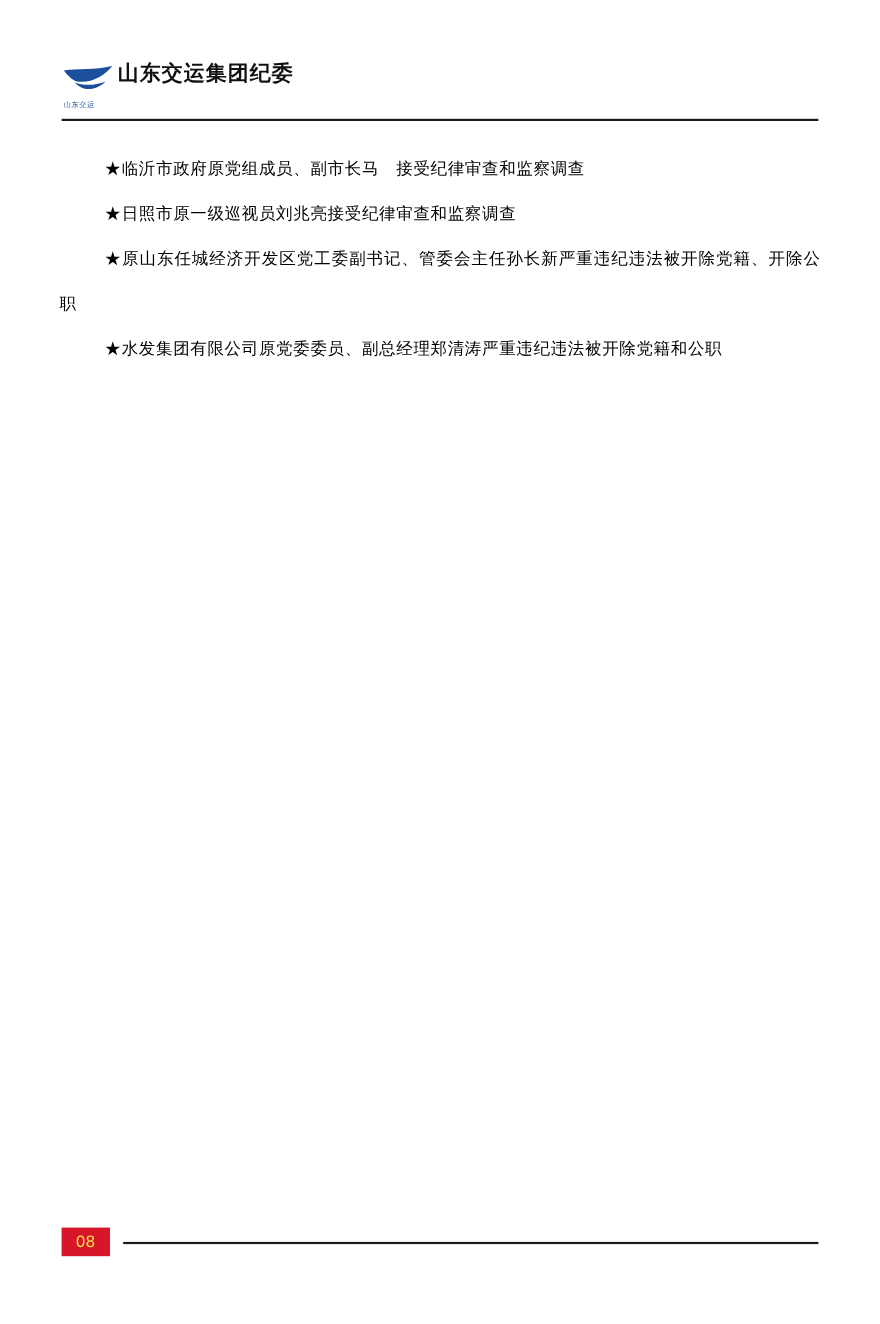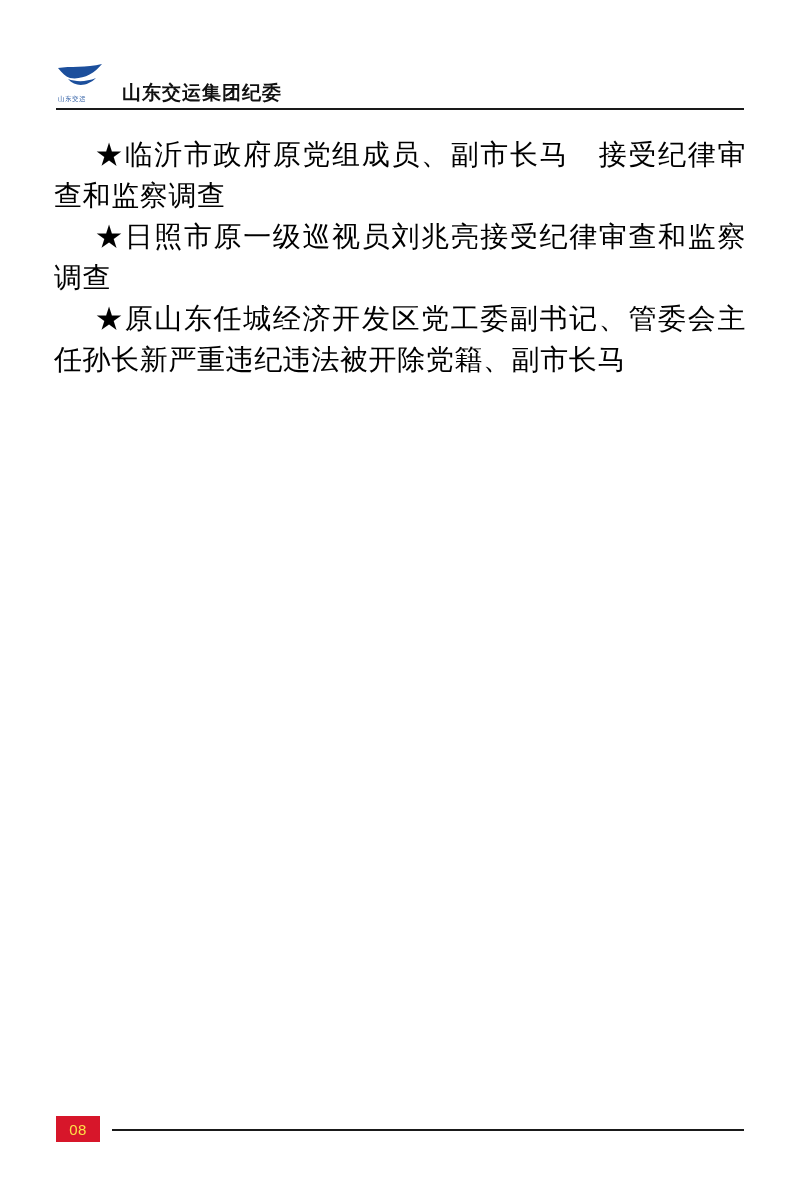--- a/index.html
+++ b/index.html
@@ -22,22 +22,22 @@
   
   .header {
     position: absolute;
     left: 56px;
     top: 58px;
     right: 56px;
     height: 52px;
   }
   .header-inner {
     display: flex;
-    align-items: flex-end;
-    gap: 18px;
+    align-items: flex-start;
+    gap: 3px;
     height: 46px;
   }
   .logo {
     width: 48px;
     height: 42px;
     position: relative;
     flex: 0 0 auto;
   }
   .logo svg {
     display: block;
@@ -72,21 +72,21 @@
 
   
   .content {
     position: absolute;
     left: 54px;
     right: 54px;
     top: 134px;
   }
   .para {
     font-family: "Liberation Serif", "DejaVu Serif", serif;
-    font-size: 28px;
+    font-size: 15px;
     line-height: 41px;
     color: #000000;
     text-indent: 41px;
     text-align: justify;
     letter-spacing: 0.6px;
     margin: 0;
   }
 
   
   .footer {
@@ -135,21 +135,22 @@
         <div class="logo-caption">山东交运</div>
       </div>
       <div class="header-title">山东交运集团纪委</div>
     </div>
   </div>
   <div class="header-rule"></div>
 
   <div class="content">
     <p class="para">★临沂市政府原党组成员、副市长马　接受纪律审查和监察调查</p>
     <p class="para">★日照市原一级巡视员刘兆亮接受纪律审查和监察调查</p>
-    <p class="para">★原山东任城经济开发区党工委副书记、管委会主任孙长新严重违纪违法被开除党籍、副市长马</p>
+    <p class="para">★原山东任城经济开发区党工委副书记、管委会主任孙长新严重违纪违法被开除党籍、开除公职</p>
+    <p class="para">★水发集团有限公司原党委委员、副总经理郑清涛严重违纪违法被开除党籍和公职</p>
   </div>
 
   <div class="footer">
     <div class="page-num">08</div>
     <div class="footer-rule"></div>
   </div>
 
 </div>
 
 </body></html>

